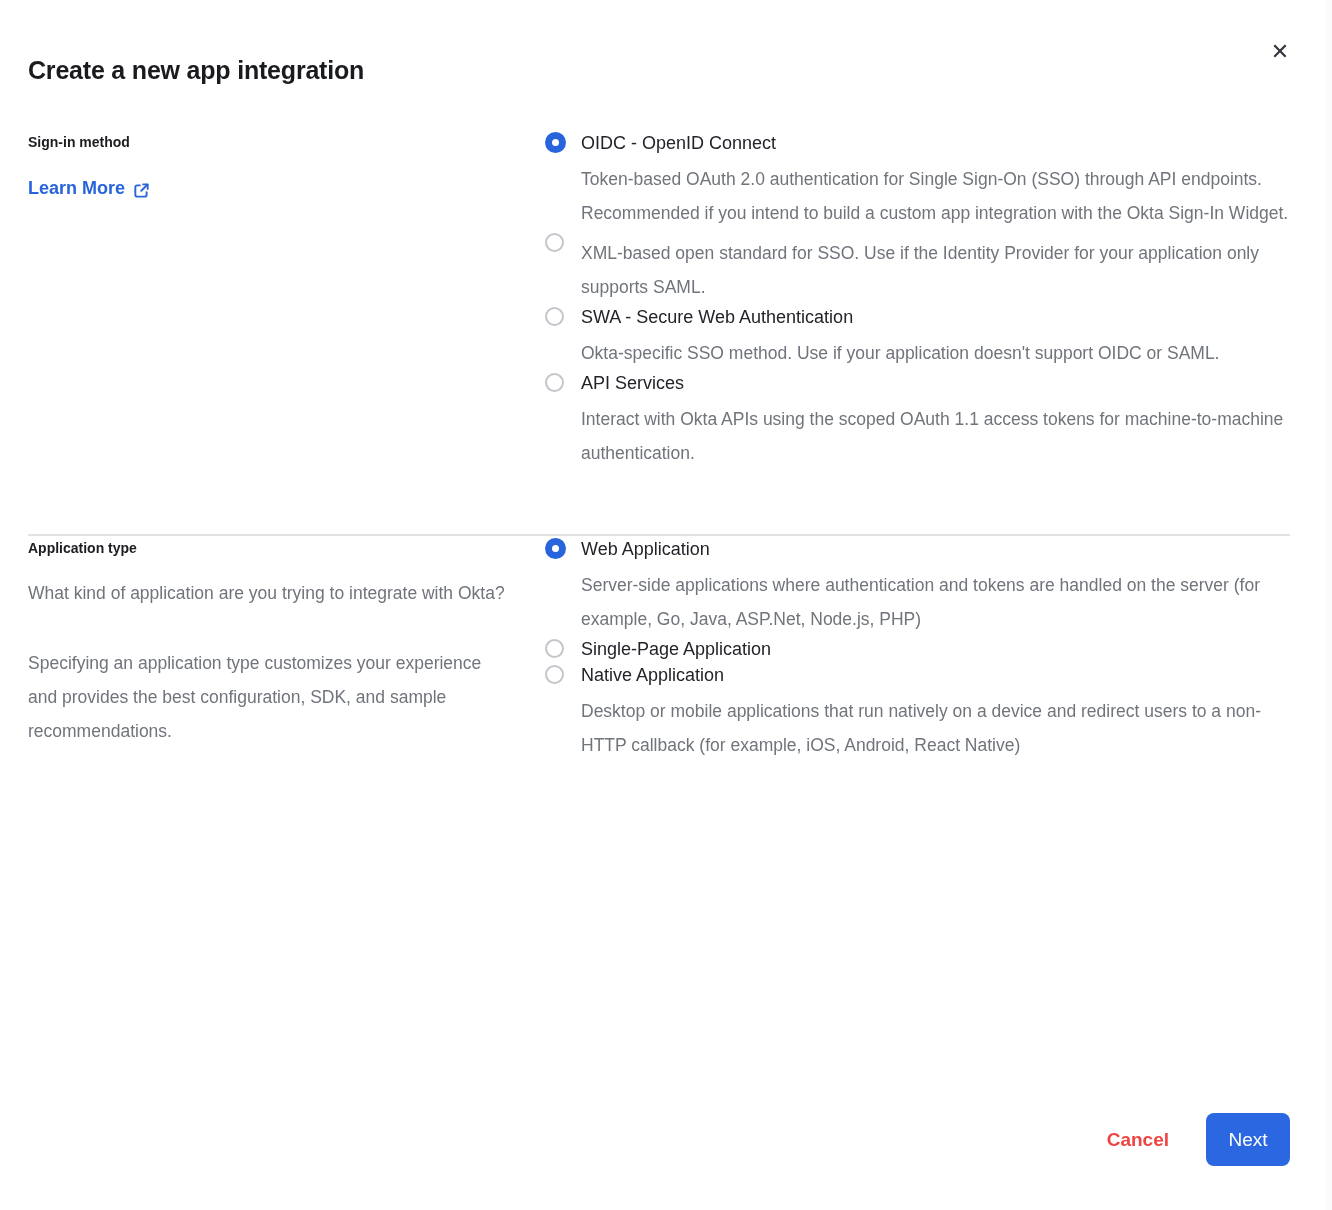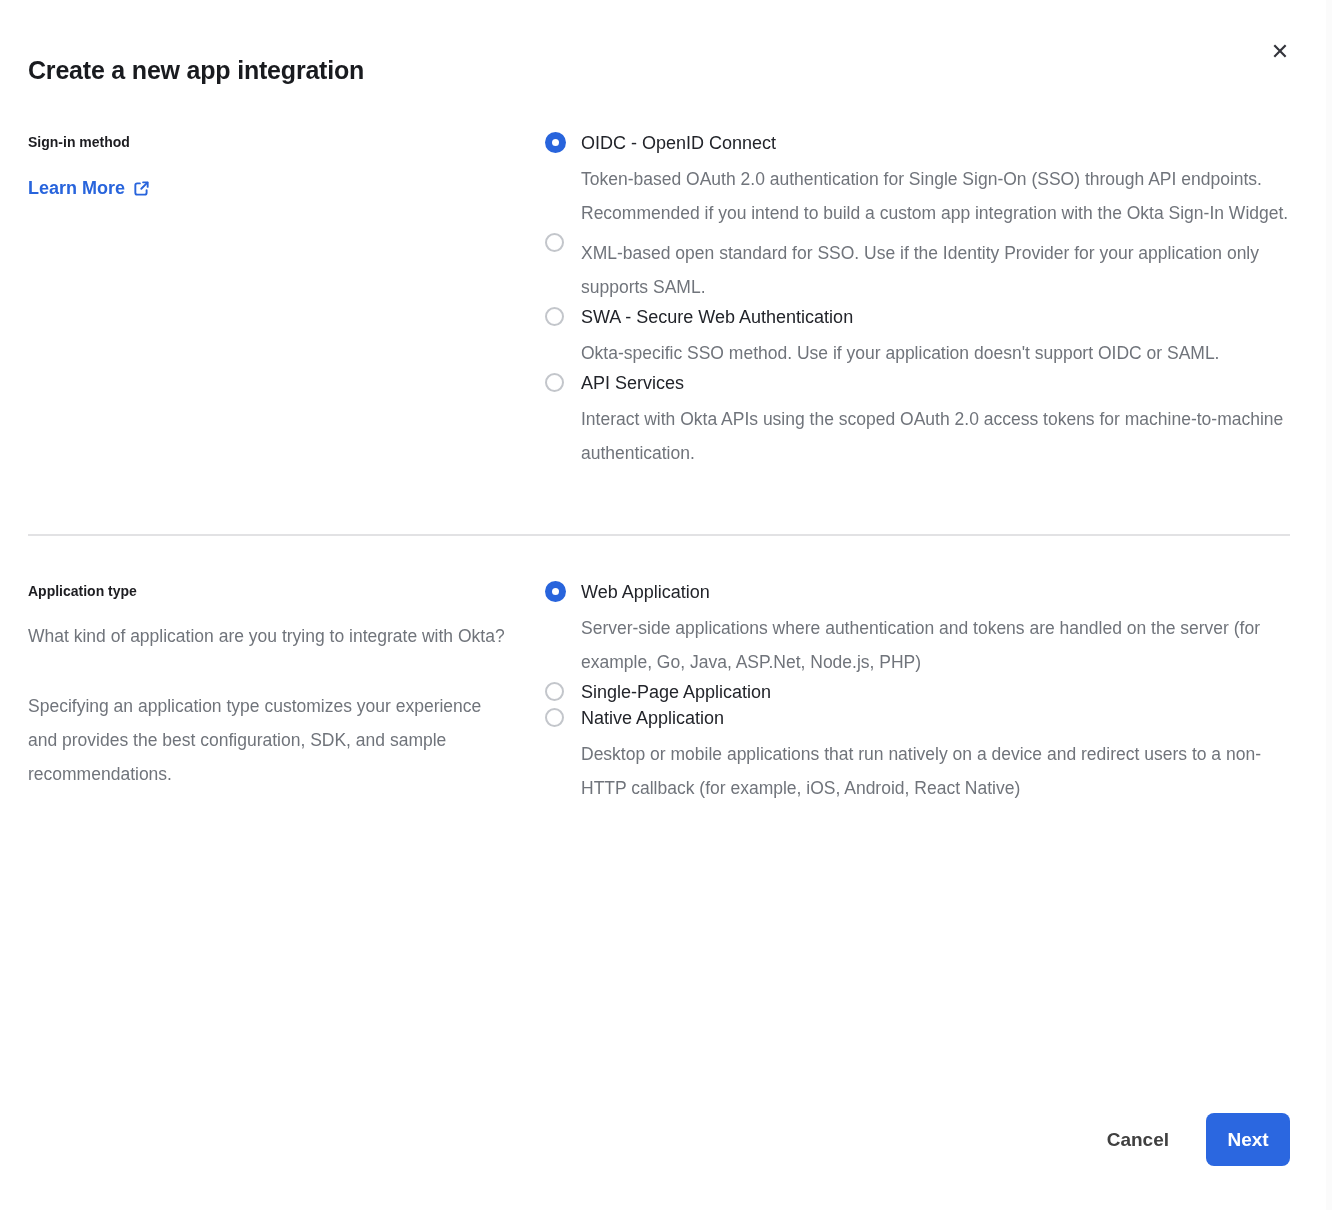--- a/index.html
+++ b/index.html
@@ -31,41 +31,41 @@
     font-weight: 700;
     letter-spacing: -0.2px;
     color: #191b1f;
   }
 
   .section {
     display: grid;
     grid-template-columns: 517px 1fr;
     margin-top: 45px;
   }
-  .section.second { margin-top: 0; padding-top: 43px; }
+  .section.second { margin-top: 0; }
 
   .divider {
     border: none;
     border-top: 2px solid #e2e2e4;
     margin: 64px 0 0 0;
   }
 
   .left-col { padding-right: 40px; }
 
   .section-label {
     font-size: 14px;
     font-weight: 700;
     color: #1d1d21;
     line-height: 24px;
   }
 
   .learn-more {
     margin-top: 24px;
     display: inline-flex;
-    align-items: center;
+    align-items: flex-end;
     gap: 8px;
     color: #2864dc;
     font-size: 18px;
     font-weight: 700;
     text-decoration: none;
     cursor: pointer;
   }
   .learn-more svg { display: block; }
 
   .left-desc {
@@ -125,36 +125,36 @@
   }
 
   .footer {
     position: absolute;
     right: 36px;
     top: 1113px;
     display: flex;
     align-items: center;
   }
   .cancel-link {
-    color: #404040;
+    color: #ef4444;
     font-size: 19px;
     font-weight: 700;
     cursor: pointer;
     background: none; border: none;
     margin-right: 37px;
     font-family: inherit;
   }
   .next-btn {
     width: 84px; height: 53px;
     background: #2b67e0;
     color: #ffffff;
     border: none;
     border-radius: 8px;
     font-size: 19px;
-    font-weight: 700;
+    font-weight: 400;
     cursor: pointer;
     font-family: inherit;
   }
 </style>
 </head>
 <body>
 
 <div class="dialog">
 
   <button class="close-btn">✕</button>
@@ -198,21 +198,21 @@
         <div class="option-body">
           <div class="option-label">SWA - Secure Web Authentication</div>
           <div class="option-desc">Okta-specific SSO method. Use if your application doesn't support OIDC or SAML.</div>
         </div>
       </div>
 
       <div class="option">
         <span class="radio"></span>
         <div class="option-body">
           <div class="option-label">API Services</div>
-          <div class="option-desc">Interact with Okta APIs using the scoped OAuth 2.0 access tokens for machine-to-machine authentication.</div>
+          <div class="option-desc">Interact with Okta APIs using the scoped OAuth 1.1 access tokens for machine-to-machine authentication.</div>
         </div>
       </div>
 
     </div>
   </div>
 
   <hr class="divider">
 
   <div class="section second">
     <div class="left-col">

